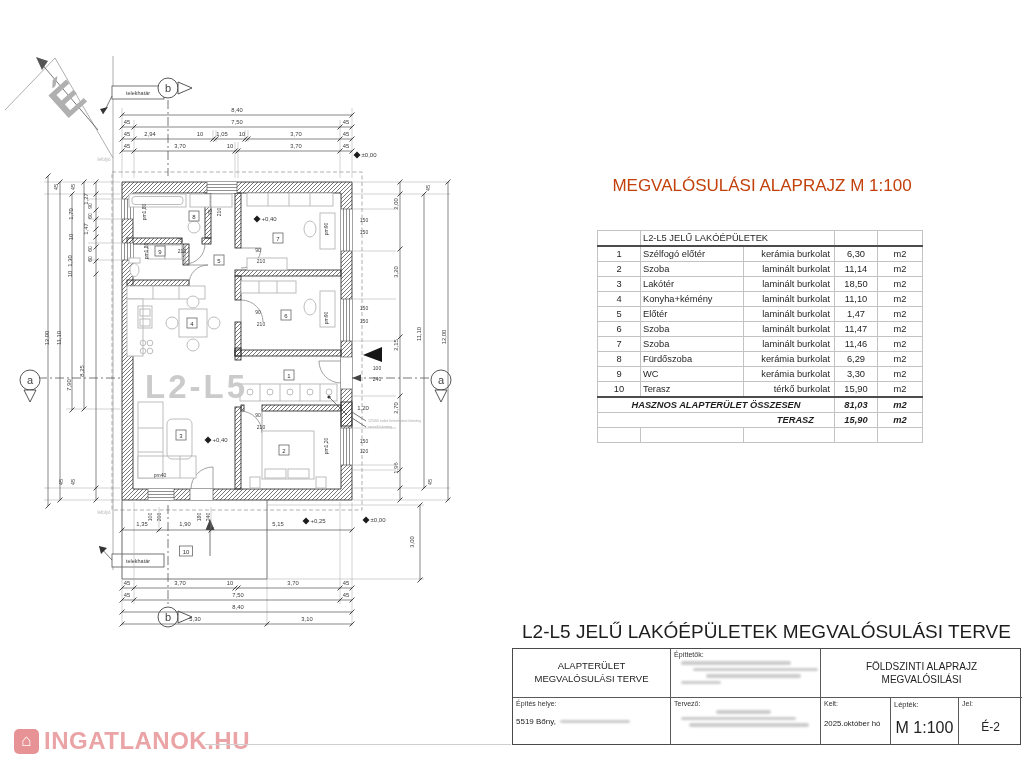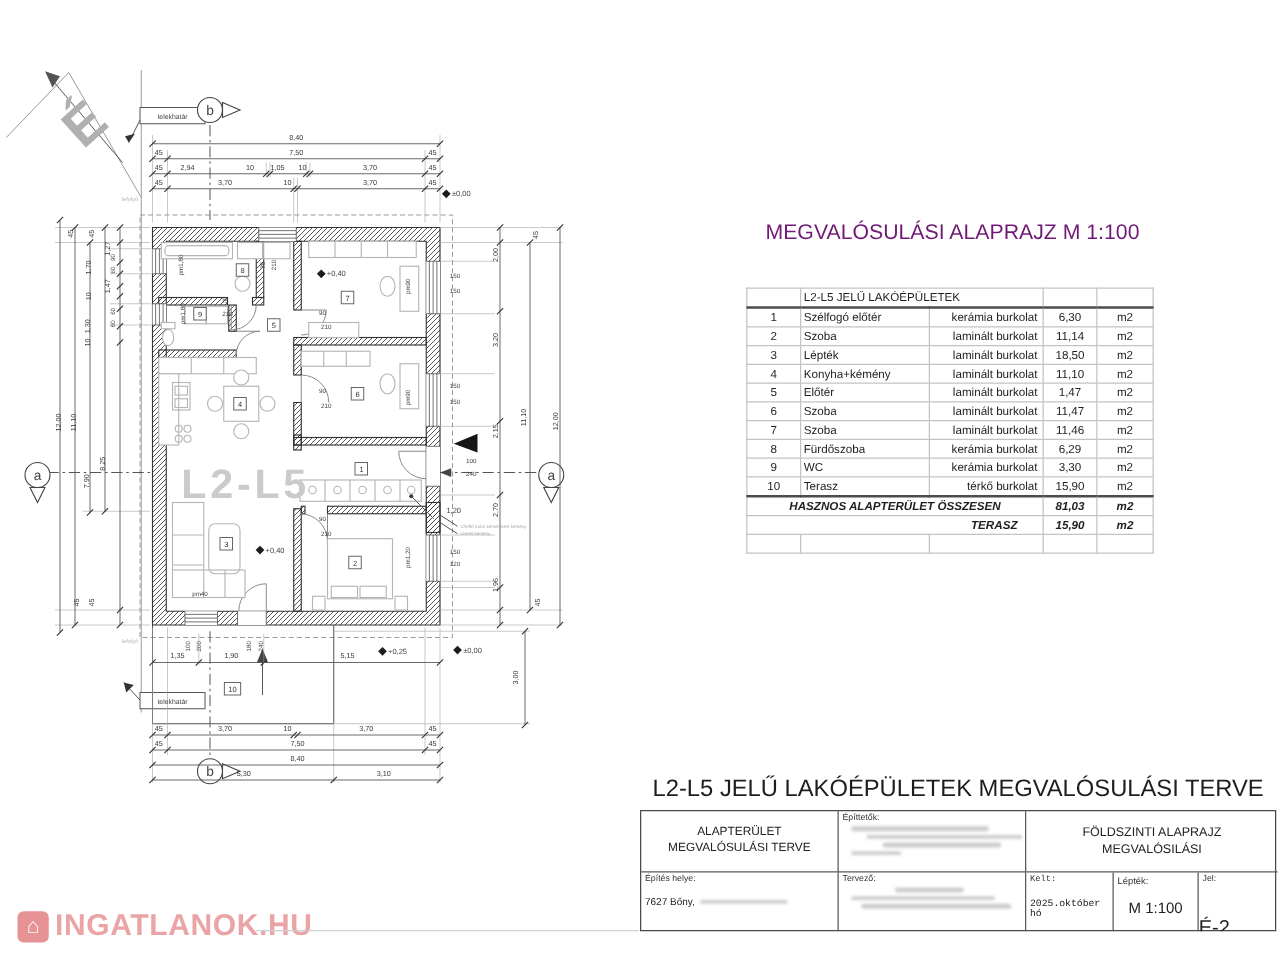--- a/index.html
+++ b/index.html
@@ -23,21 +23,21 @@
   .tick{stroke:#333;stroke-width:0.9;fill:none;}
   .wall{fill:url(#hatch);stroke:#333;stroke-width:0.9;}
   .win{fill:#fff;}
   .winline{stroke:#444;stroke-width:0.6;fill:none;}
   .dash{stroke:#8c8c8c;stroke-width:0.7;fill:none;stroke-dasharray:4 2.5;}
   .dashdot{stroke:#555;stroke-width:0.8;fill:none;stroke-dasharray:9 3 2 3;}
   .thin{stroke:#555;stroke-width:0.8;fill:none;}
   .bound{stroke:#9a9a9a;stroke-width:0.8;fill:none;}
   
   #main-title{position:absolute;left:597px;top:176px;width:330px;text-align:center;
-              font-size:17px;color:#701a75;white-space:nowrap;}
+              font-size:17px;color:#c2410c;white-space:nowrap;}
   #area-table{position:absolute;left:597px;top:230px;border-collapse:collapse;
               font-size:9.3px;color:#1e1e1e;table-layout:fixed;}
   #area-table td{border:1px solid #c3c3c3;height:14px;line-height:13px;padding:0 2px;
                  overflow:hidden;white-space:nowrap;}
   #area-table .c-no{width:38px;text-align:center;}
   #area-table .c-name{width:98px;}
   #area-table .c-mat{width:84px;text-align:right;padding-right:4px;}
   #area-table .c-area{width:38px;text-align:center;}
   #area-table .c-unit{width:40px;text-align:center;}
   #area-table tr.thead td{border-bottom:2.5px solid #4c4c4c;font-weight:normal;}
@@ -450,21 +450,21 @@
         </tr>
         <tr>
           <td class="c-no">2</td>
           <td class="c-name">Szoba</td>
           <td class="c-mat">laminált burkolat</td>
           <td class="c-area">11,14</td>
           <td class="c-unit">m2</td>
         </tr>
         <tr>
           <td class="c-no">3</td>
-          <td class="c-name">Lépték</td>
+          <td class="c-name">Lakótér</td>
           <td class="c-mat">laminált burkolat</td>
           <td class="c-area">18,50</td>
           <td class="c-unit">m2</td>
         </tr>
         <tr>
           <td class="c-no">4</td>
           <td class="c-name">Konyha+kémény</td>
           <td class="c-mat">laminált burkolat</td>
           <td class="c-area">11,10</td>
           <td class="c-unit">m2</td>
@@ -543,41 +543,41 @@
       <div class="smudge" style="width:125px;margin-left:22px;"></div>
       <div class="smudge" style="width:95px;margin-left:35px;"></div>
       <div class="smudge" style="width:40px;"></div>
     </div>
     <div class="tb-cell tb-center" style="left:308px;top:0;width:201px;height:49px;border-right:none;font-size:10px;line-height:1.35;">
       <span style="width:150px;">FÖLDSZINTI ALAPRAJZ MEGVALÓSILÁSI</span>
     </div>
     <div class="tb-cell" style="left:0;top:49px;width:158px;height:47px;border-bottom:none;">
       <div class="tb-label">Építés helye:</div>
       <div style="margin:10px 0 0 3px;font-size:8px;display:flex;align-items:center;">
-        <span>7627 Bőny,</span>
+        <span>5519 Bőny,</span>
         <span class="smudge" style="width:70px;margin:0 0 0 4px;display:inline-block;"></span>
       </div>
     </div>
     <div class="tb-cell" style="left:158px;top:49px;width:150px;height:47px;border-bottom:none;">
       <div class="tb-label">Tervező:</div>
       <div class="smudge" style="width:55px;margin-left:45px;"></div>
       <div class="smudge" style="width:115px;"></div>
       <div class="smudge" style="width:120px;margin-left:18px;"></div>
     </div>
-    <div class="tb-cell" style="left:308px;top:49px;width:70px;height:47px;border-bottom:none;font-family:Liberation Mono, monospace;">
+    <div class="tb-cell" style="left:308px;top:49px;width:70px;height:47px;border-bottom:none;">
       <div class="tb-label">Kelt:</div>
       <div style="margin:12px 0 0 3px;font-size:7.8px;">2025.október hó</div>
     </div>
     <div class="tb-cell" style="left:378px;top:49px;width:68px;height:47px;border-bottom:none;">
       <div class="tb-label" style="font-size:7.5px;">Lépték:</div>
-      <div style="margin-top:10px;text-align:center;font-size:12px;">M 1:100</div>
+      <div style="margin-top:10px;text-align:center;font-size:16px;">M 1:100</div>
     </div>
     <div class="tb-cell" style="left:446px;top:49px;width:63px;height:47px;border:none;">
       <div class="tb-label">Jel:</div>
-      <div style="margin-top:27px;text-align:left;font-size:16px;">É-2</div>
+      <div style="margin-top:13px;text-align:center;font-size:12px;">É-2</div>
     </div>
   </div>
 
   <div id="watermark">
     <div id="wm-icon">⌂</div>
     <div id="wm-text">INGATLANOK.HU</div>
   </div>
   <div id="wm-line"></div>
 
 </div>

